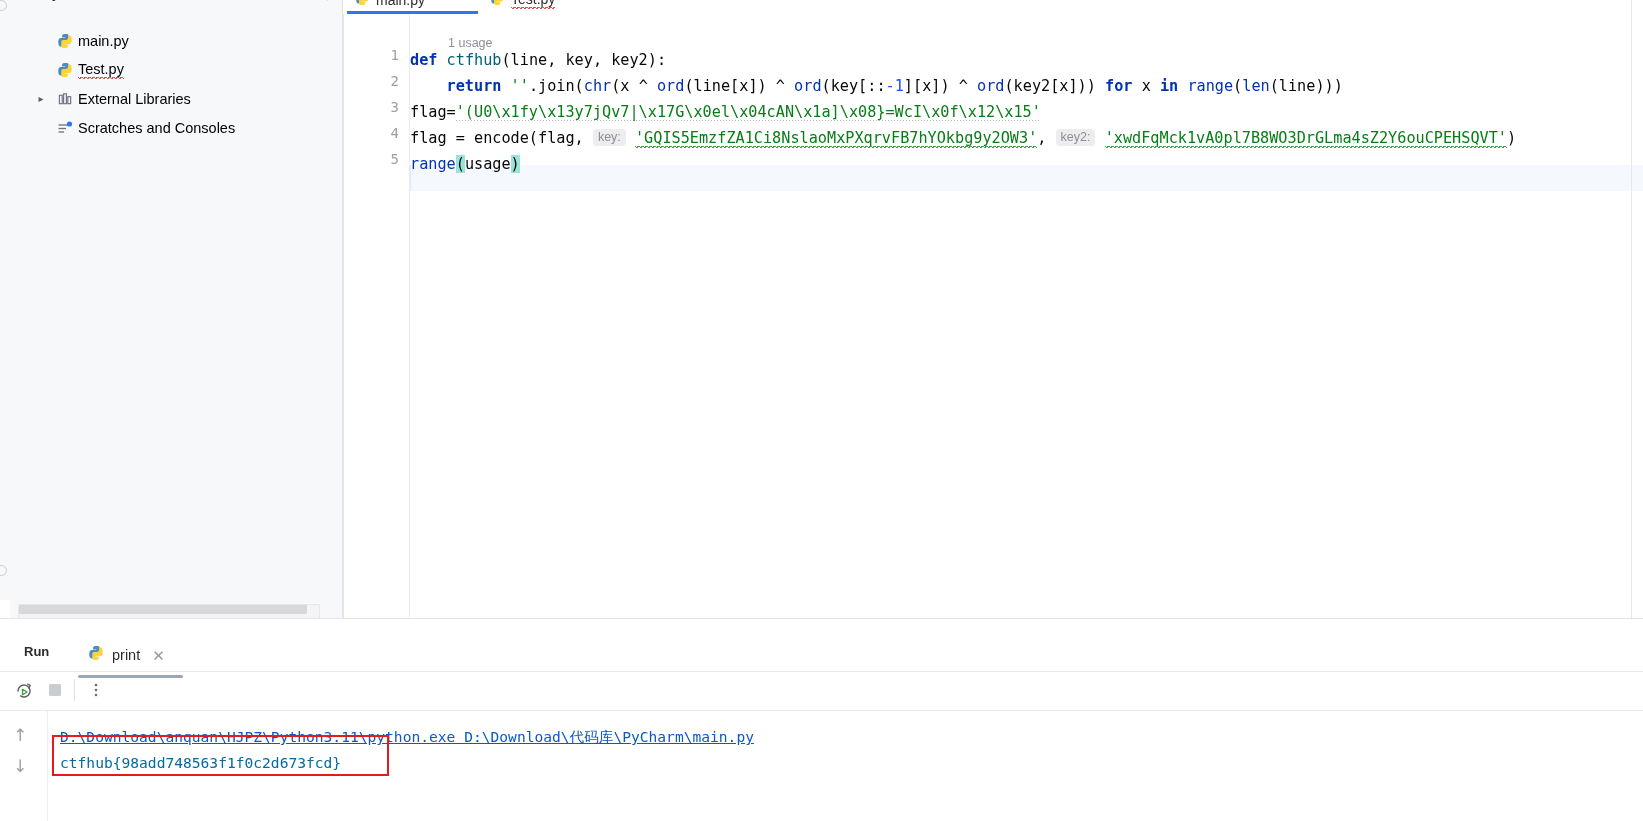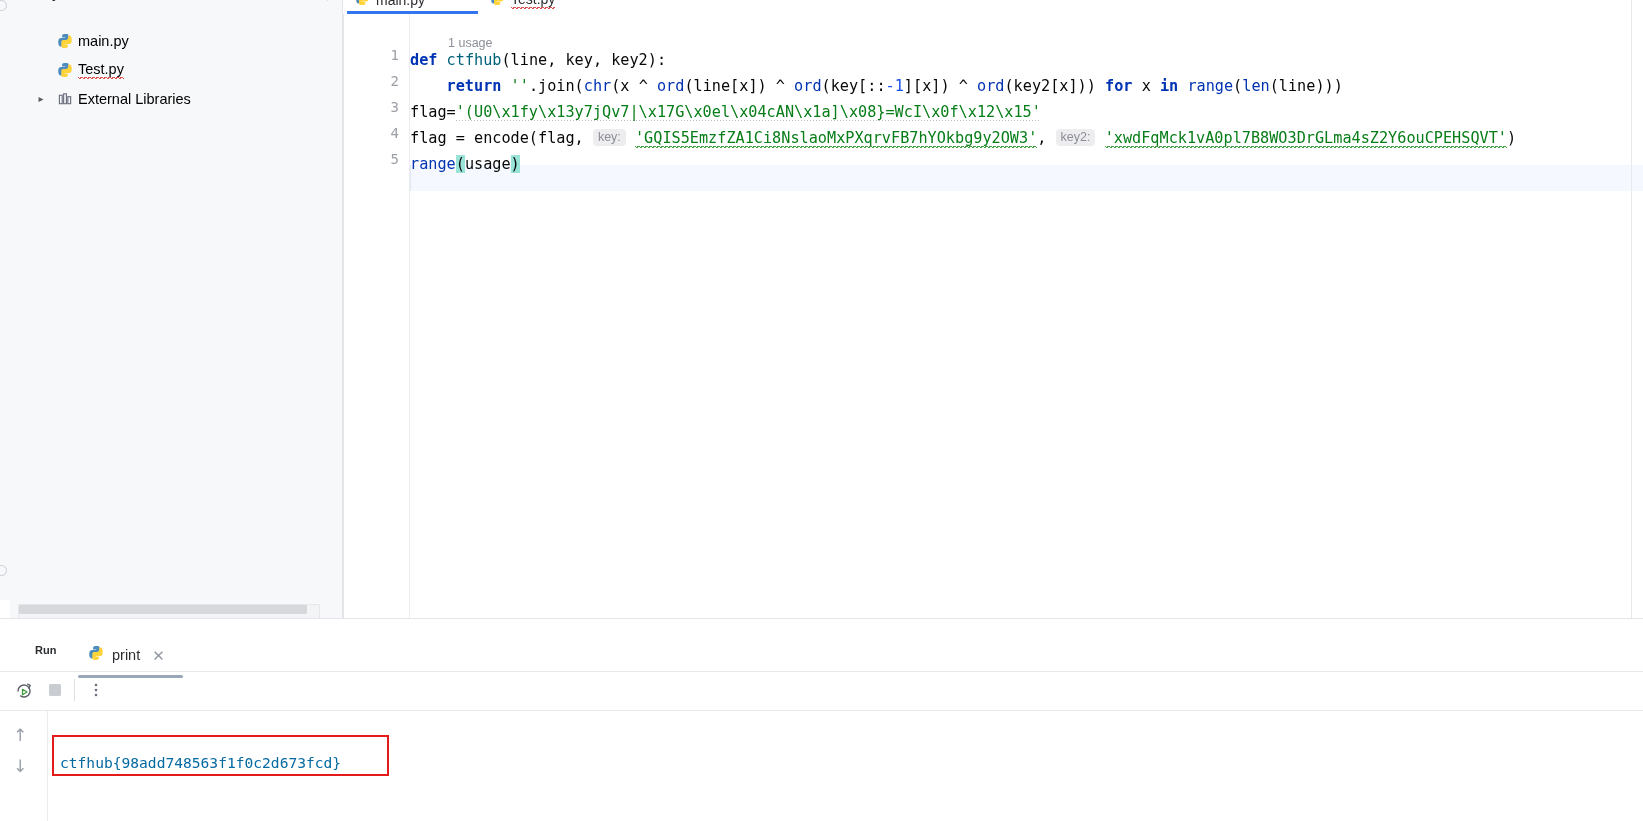--- a/index.html
+++ b/index.html
@@ -228,21 +228,21 @@
     position: absolute; left: 0px; top: 618px;
     width: 1643px; height: 203px;
     background: #ffffff;
     border-top: 1px solid #e3e5e9;
   }
   .run-toolwindow-header {
     position: absolute; left: 0; top: 8px; width: 1643px; height: 44px;
   }
   .run-title {
     position: absolute; left: 24px; top: 17px;
-    font-size: 11px; font-weight: bold; color: #2b2d30; margin-left: 11px;
+    font-size: 13px; font-weight: bold; color: #2b2d30;
   }
   .run-tab {
     position: absolute; left: 80px; top: 12px;
     height: 32px; display: flex; align-items: center; gap: 8px;
     padding: 0 8px;
   }
   .run-tab-label { font-size: 14.5px; color: #2b2d30; }
   .run-tab-close {
     font-size: 15px; color: #9298a2; margin-left: 4px; line-height: 1;
   }
@@ -349,20 +349,32 @@
         <span class="ico">
           <svg width="15" height="14" viewBox="0 0 16 14">
             <rect x="1.5" y="3" width="3" height="9" fill="none" stroke="#6c707e" stroke-width="1.2"></rect>
             <rect x="6" y="1.5" width="3" height="10.5" fill="none" stroke="#6c707e" stroke-width="1.2"></rect>
             <rect x="10.5" y="4.5" width="3" height="7.5" fill="none" stroke="#6c707e" stroke-width="1.2"></rect>
           </svg>
         </span>
         <span class="node-label">External Libraries</span>
       </div>
 
+      <div class="tree-row" style="padding-left:18px;">
+        <span class="tw"></span>
+        <span class="ico">
+          <svg width="16" height="14" viewBox="0 0 16 14">
+            <line x1="1.5" y1="4" x2="11" y2="4" stroke="#6c707e" stroke-width="1.3"></line>
+            <line x1="1.5" y1="7.5" x2="9" y2="7.5" stroke="#6c707e" stroke-width="1.3"></line>
+            <line x1="1.5" y1="11" x2="7" y2="11" stroke="#6c707e" stroke-width="1.3"></line>
+            <circle cx="12.5" cy="3" r="2.6" fill="#3574f0"></circle>
+          </svg>
+        </span>
+        <span class="node-label">Scratches and Consoles</span>
+      </div>
 
     </div>
 
     <div class="proj-hscroll-track">
       <div class="proj-hscroll" style="left:0;top:0;width:288px;"></div>
     </div>
   </div>
 
   <div class="tabs-bar">
     <div class="tab" id="tab0">
@@ -461,19 +473,20 @@
     </div>
 
     <div class="run-sep2"></div>
 
     <div class="console-gutter">
       <span class="cg-arrow" style="top:14px;">↑</span>
       <span class="cg-arrow" style="top:45px;">↓</span>
     </div>
 
     <div class="console-body">
+      <div class="console-line cmd-line">D:\Download\anquan\HJPZ\Python3.11\python.exe D:\Download\代码库\PyCharm\main.py</div>
       <div class="console-line out-line">ctfhub{98add748563f1f0c2d673fcd}</div>
     </div>
   </div>
 
   <div class="red-box"></div>
 
 </div>
 
 </body></html>

